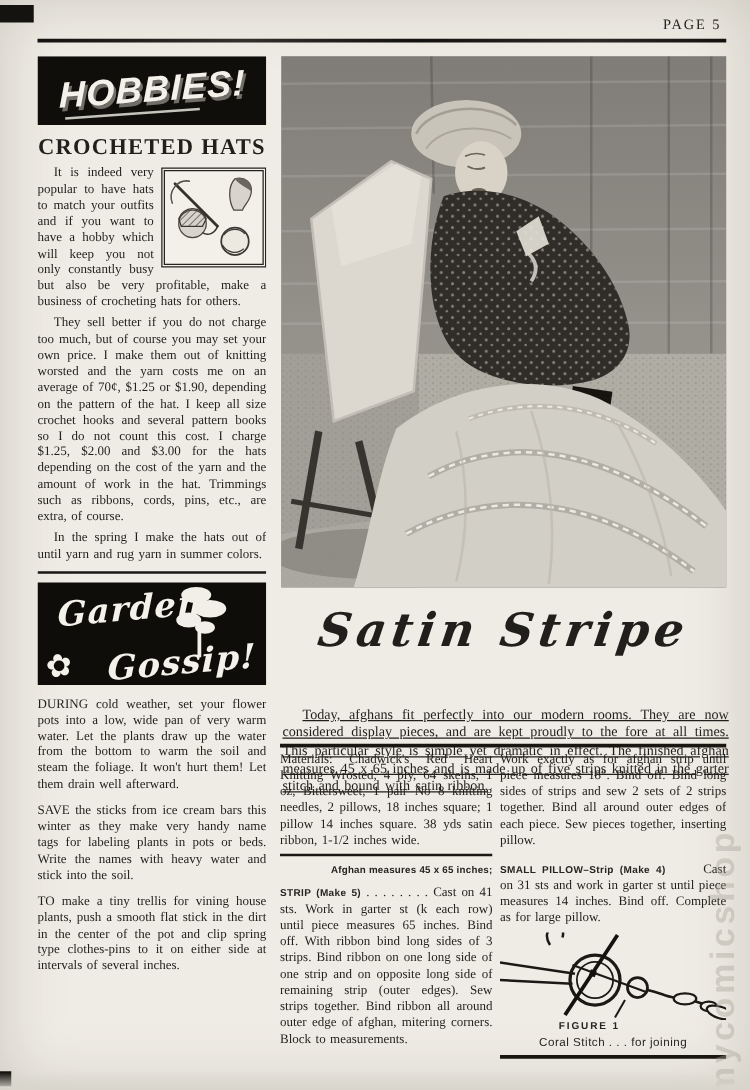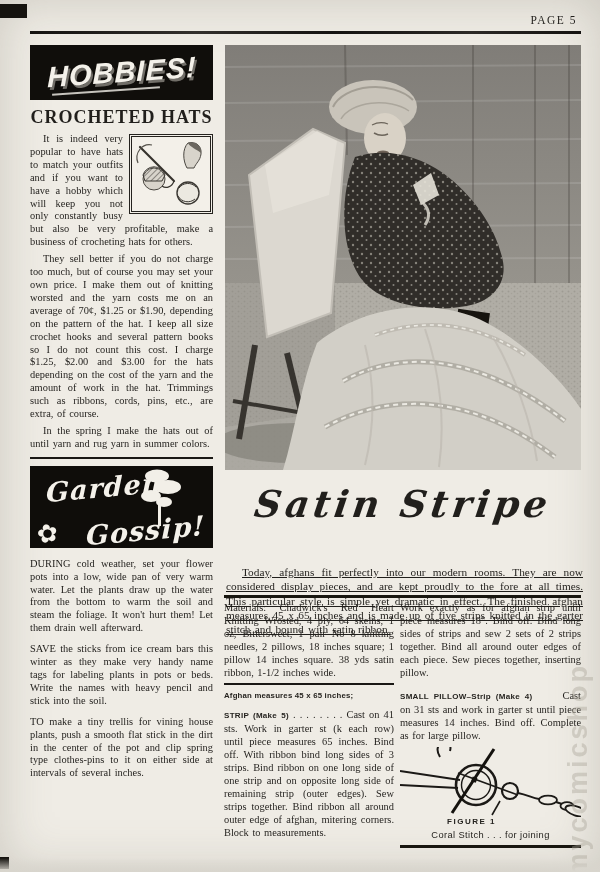--- a/index.html
+++ b/index.html
@@ -59,21 +59,21 @@
   
   .satin-title{position:absolute;top:482px;left:225px;width:356px;margin:0;text-align:center;
         font-family:"DejaVu Serif",serif;font-style:italic;font-weight:bold;font-size:37px;
         letter-spacing:4px;transform:skewX(-8deg);}
   .satin-intro{position:absolute;top:563px;left:224px;width:357px;margin:2px;font-size:11.3px;
         line-height:14.3px;text-align:justify;text-indent:16px;word-spacing:1.5px;text-decoration:underline;}
   .wide-rule{position:absolute;top:595px;left:224px;width:357px;height:2.5px;background:#18160f;}
   .colA{position:absolute;top:602px;left:224px;width:170px;height:258px;overflow:hidden;}
   .colB{position:absolute;top:602px;left:400px;width:181px;height:258px;overflow:hidden;}
   .thin-rule{height:2px;background:#1a1815;margin:3px 0 5px 0;}
-  .measure{text-align:left;margin:0 0 7px 0;}
+  .measure{text-align:right;margin:0 0 7px 0;}
   .measure div{font-family:"Liberation Sans",sans-serif;font-weight:bold;font-size:7.8px;
         letter-spacing:.2px;line-height:12px;color:#262420;}
   .strip{text-indent:0;}
   .sp-label{margin-right:30px;}
   .sp{text-indent:0;margin-top:11px;}
   .figure-wrap{margin:3px 0 0 0;height:70px;}
   .figure-wrap svg{display:block;width:100%;height:100%;}
   .fig-label{text-align:center;padding-right:38px;letter-spacing:1.5px;}
   .fig-caption{margin-top:4px;text-align:center;font-family:"Liberation Sans",sans-serif;
         font-size:9.3px;letter-spacing:.4px;color:#262420;}
@@ -135,21 +135,21 @@
       <svg class="garden-plant" width="46" height="58" viewBox="0 0 46 58">
         <ellipse cx="20" cy="8" rx="12" ry="6.5" fill="#f2efe8"></ellipse>
         <ellipse cx="31" cy="19" rx="13" ry="7" fill="#f2efe8"></ellipse>
         <ellipse cx="14" cy="28" rx="10" ry="6" fill="#f2efe8"></ellipse>
         <ellipse cx="27" cy="34" rx="8" ry="5" fill="#f2efe8"></ellipse>
         <rect x="21" y="36" width="3" height="22" fill="#f2efe8"></rect>
       </svg>
     </div>
 
     <p class="body-para garden-para">DURING cold weather, set your flower pots into a low, wide pan of very warm water.  Let the plants draw up the water from the bottom to warm the soil and steam the foliage.  It won't hurt them!  Let them drain well afterward.</p>
-    <p class="body-para garden-para">SAVE the sticks from ice cream bars this winter as they make very handy name tags for labeling plants in pots or beds.  Write the names with heavy pencil and stick into the soil.</p>
+    <p class="body-para garden-para">SAVE the sticks from ice cream bars this winter as they make very handy name tags for labeling plants in pots or beds.  Write the names with heavy water and stick into the soil.</p>
     <p class="body-para garden-para">TO make a tiny trellis for vining house plants, push a smooth flat stick in the dirt in the center of the pot and clip spring type clothes-pins to it on either side at intervals of several inches.</p>
   </aside>
 
   <figure class="photo">
     <svg viewBox="0 0 356 425" xmlns="http://www.w3.org/2000/svg">
       <defs>
         <linearGradient id="wall" x1="0" y1="0" x2="0" y2="1">
           <stop offset="0" stop-color="#807d78"></stop>
             <stop offset="1" stop-color="#96938c"></stop>
         </linearGradient>

